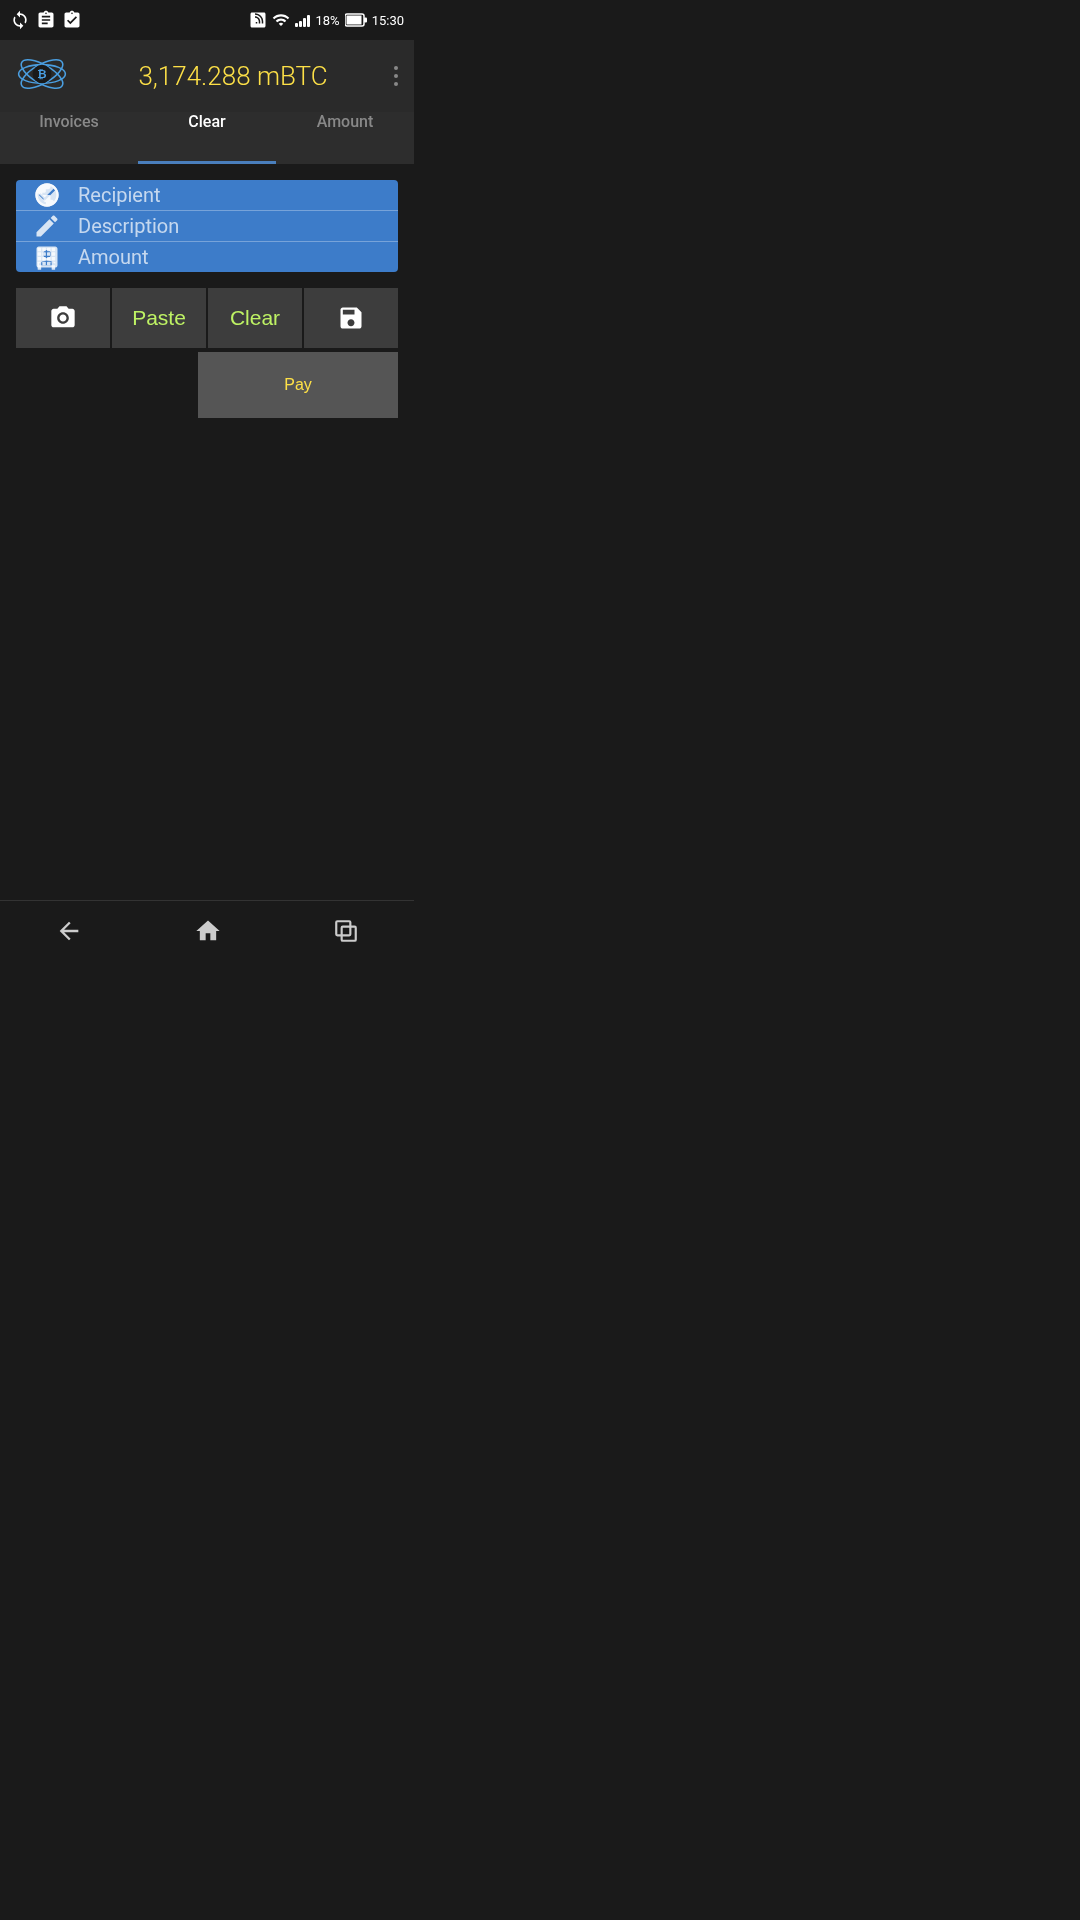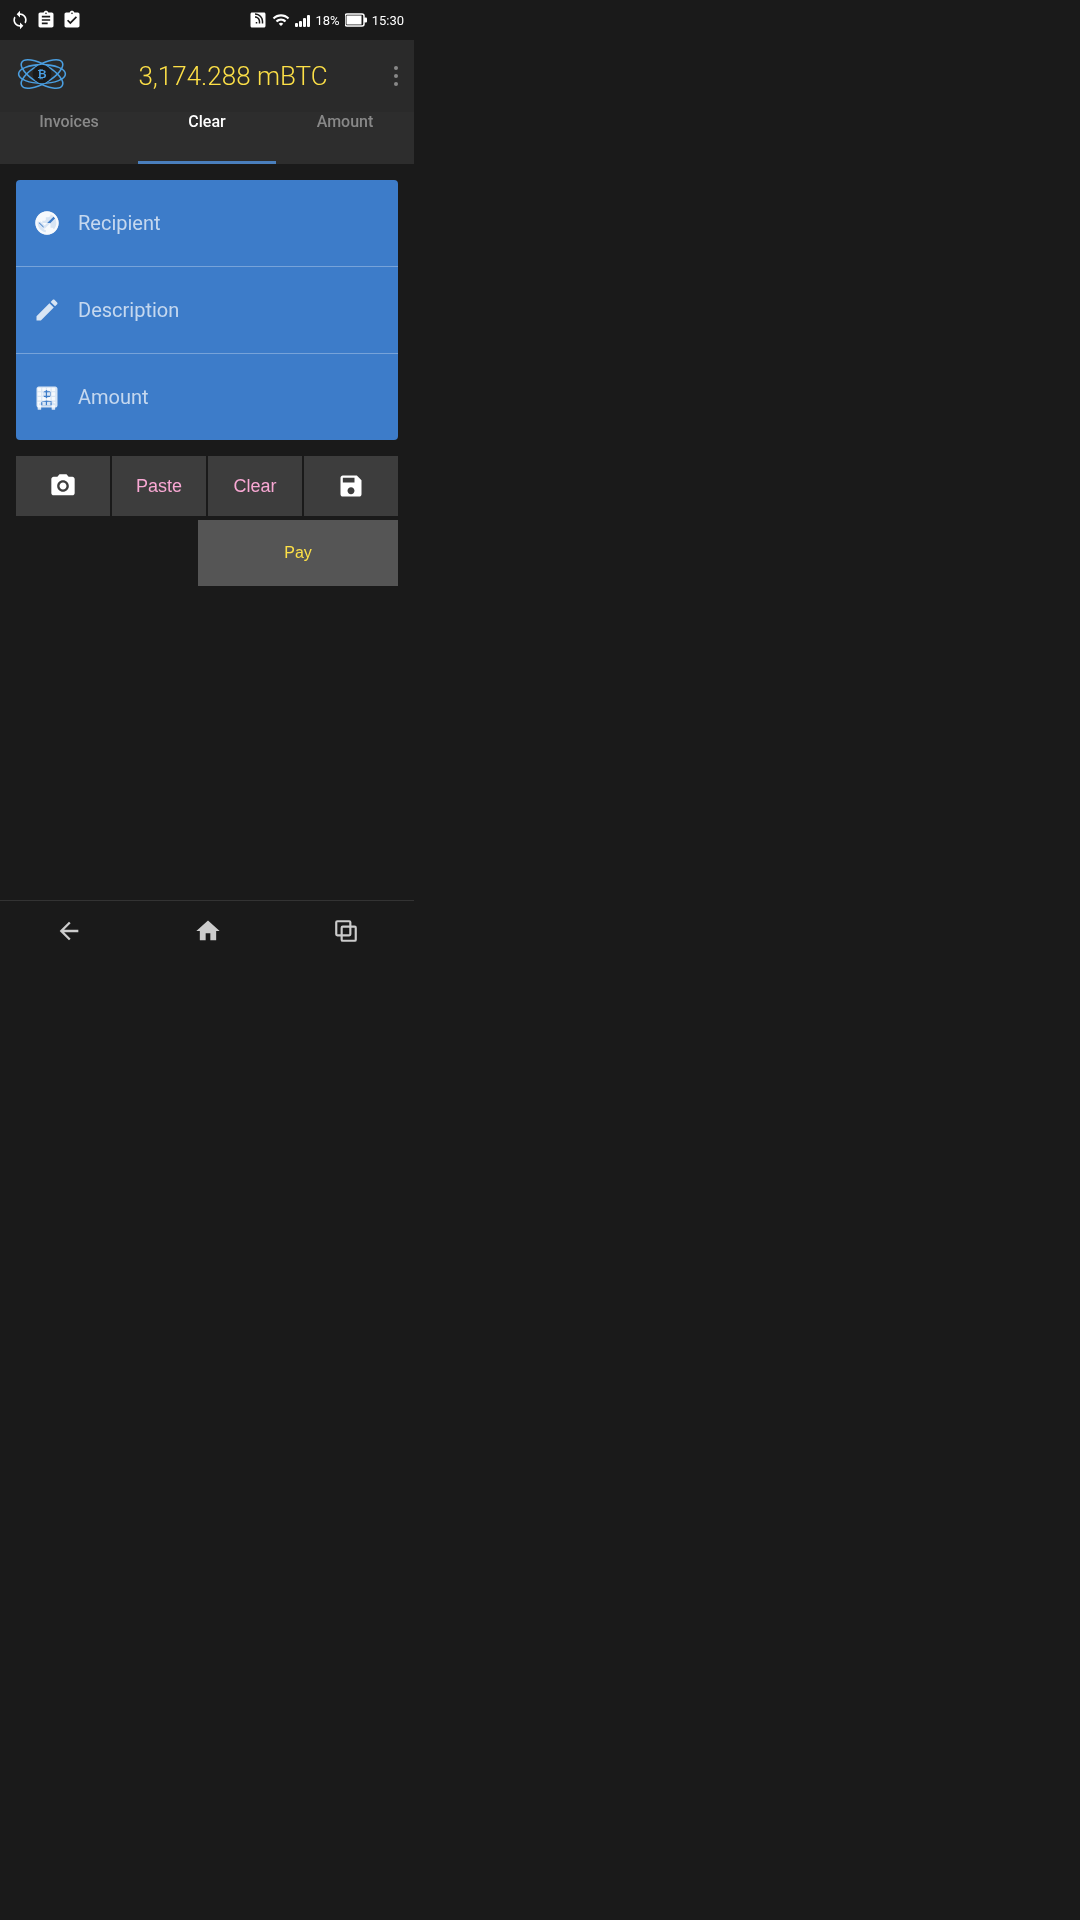--- a/index.html
+++ b/index.html
@@ -119,21 +119,21 @@
     
     .form-panel {
       background: #3d7cc9;
       margin: 16px;
       border-radius: 4px;
     }
 
     .form-row {
       display: flex;
       align-items: center;
-      padding: 28px 16px;
+      padding: 0 16px;
       gap: 16px;
       cursor: pointer;
     }
 
     .form-row:not(:last-child) {
       border-bottom: 1px solid rgba(255,255,255,0.3);
     }
 
     .form-icon {
       width: 30px;
@@ -155,22 +155,22 @@
     .action-buttons {
       display: flex;
       margin: 0 16px;
       gap: 2px;
     }
 
     .action-btn {
       flex: 1;
       background: #3d3d3d;
       border: none;
-      color: #f9a8d4;
-      font-size: 18px;
+      color: #bef264;
+      font-size: 21px;
       height: 60px;
       cursor: pointer;
       display: flex;
       align-items: center;
       justify-content: center;
     }
 
     
     .pay-section {
       display: flex;

